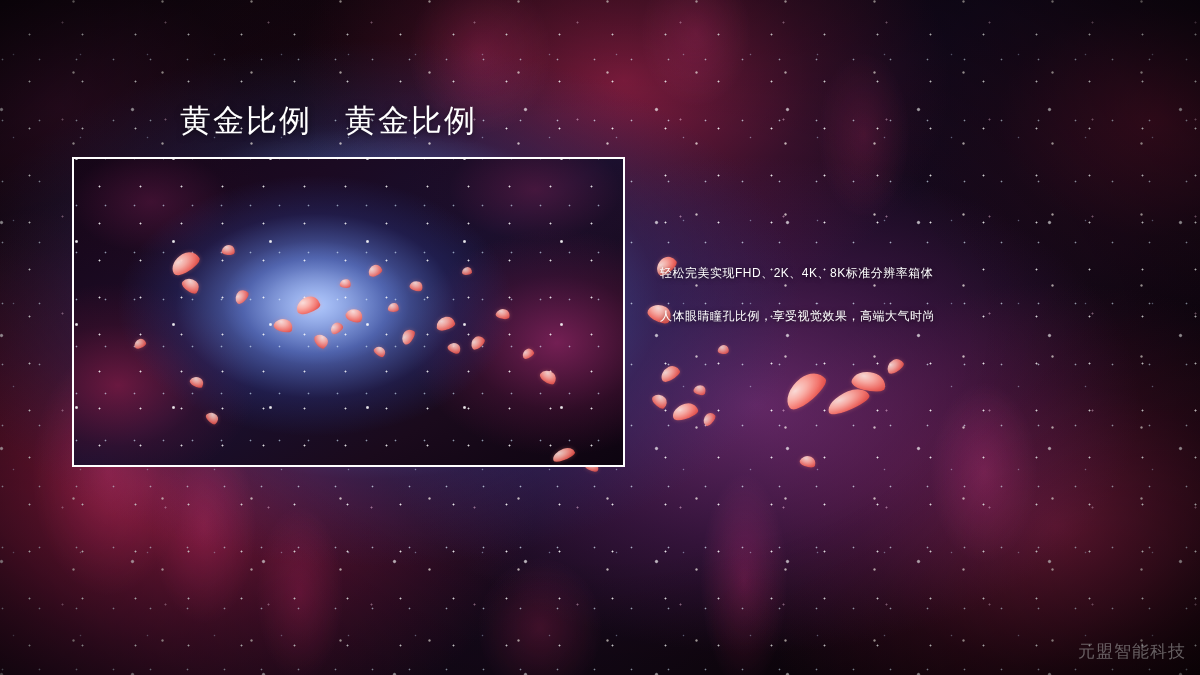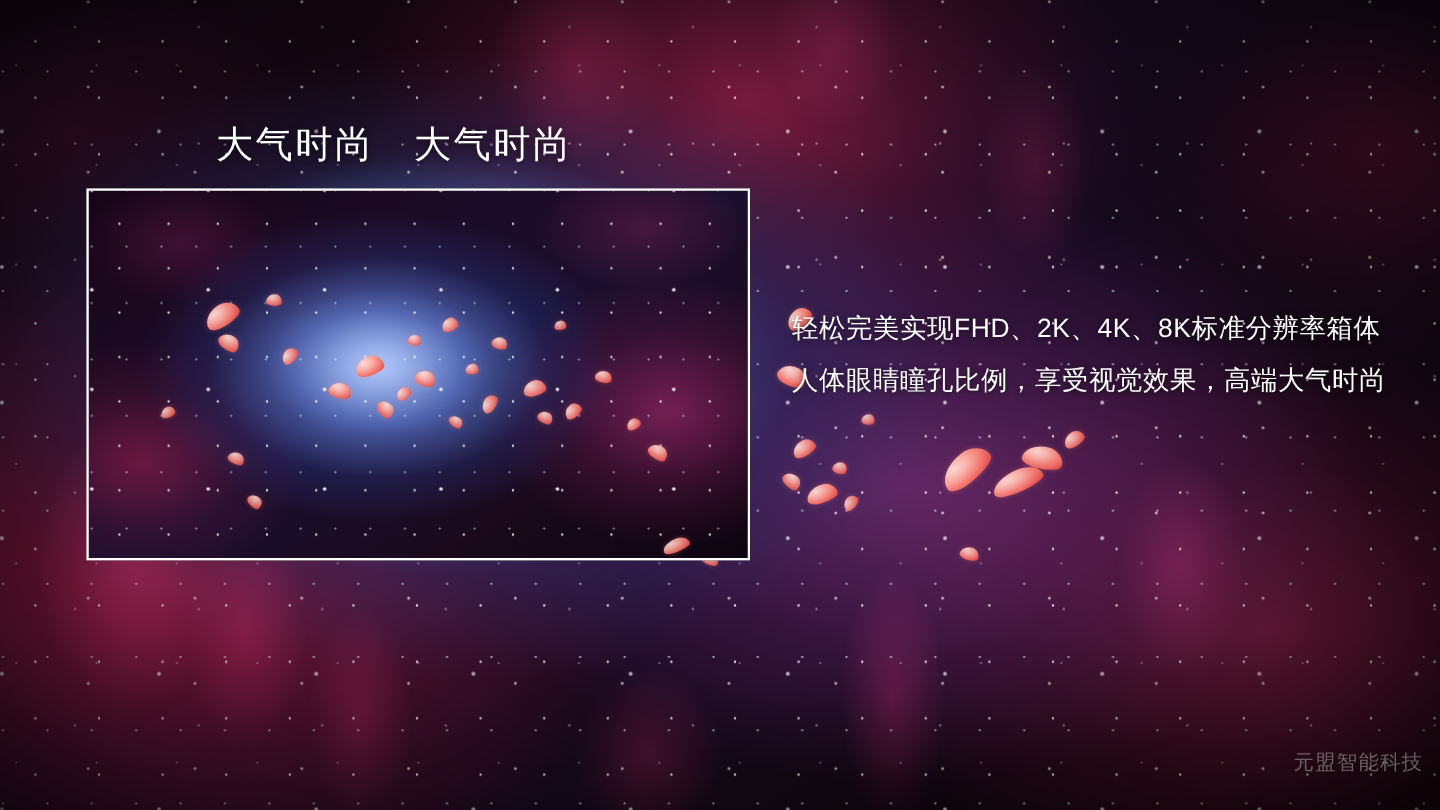--- a/index.html
+++ b/index.html
@@ -138,29 +138,29 @@
     white-space: pre;
     text-shadow: 0 1px 6px rgba(0,0,0,0.55);
   }
   #body-copy {
     position: absolute;
     left: 660px; top: 252px;
     width: 500px;
   }
   #body-copy .line {
     color: #ffffff;
-    font-size: 22px;
+    font-size: 12px;
     line-height: 43px;
     letter-spacing: 0.5px;
     white-space: nowrap;
     text-shadow: 0 1px 5px rgba(0,0,0,0.6);
   }
   #watermark {
     position: absolute;
-    right: 14px; bottom: 28px;
+    right: 14px; bottom: 12px;
     color: rgba(170,170,170,0.55);
     font-size: 17px;
     letter-spacing: 1px;
   }
 </style>
 </head>
 <body>
 
 <div id="slide">
 
@@ -206,21 +206,21 @@
       <div class="petal" style="left: 718px; top: 345px; width: 11px; height: 9px; opacity: 0.85; transform: rotate(10deg);"></div>
       <div class="petal" style="left: 782px; top: 378px; width: 46px; height: 24px; opacity: 0.97; transform: rotate(-38deg);"></div>
       <div class="petal" style="left: 800px; top: 456px; width: 16px; height: 11px; opacity: 0.9; transform: rotate(20deg);"></div>
       <div class="petal" style="left: 826px; top: 392px; width: 44px; height: 18px; opacity: 0.95; transform: rotate(-22deg);"></div>
       <div class="petal" style="left: 852px; top: 372px; width: 34px; height: 19px; opacity: 0.95; transform: rotate(14deg);"></div>
       <div class="petal" style="left: 886px; top: 360px; width: 18px; height: 12px; opacity: 0.9; transform: rotate(-30deg);"></div>
     </div>
 
   <div class="bg-layer vignette"></div>
 
-  <div id="headline">大气时尚　大气时尚</div>
+  <div id="headline">黄金比例　黄金比例</div>
 
   <div id="photo-frame">
     <div id="photo-inner">
       <div class="inner-bg"></div>
       <div class="inner-stars"></div>
       <div id="inner-petals">
           <div class="petal" style="left: 96px; top: 95px; width: 30px; height: 18px; opacity: 0.95; transform: rotate(-30deg);"></div>
           <div class="petal" style="left: 108px; top: 120px; width: 18px; height: 13px; opacity: 0.92; transform: rotate(40deg);"></div>
           <div class="petal" style="left: 148px; top: 86px; width: 13px; height: 10px; opacity: 0.9; transform: rotate(10deg);"></div>
           <div class="petal" style="left: 160px; top: 132px; width: 15px; height: 11px; opacity: 0.9; transform: rotate(-42deg);"></div>

